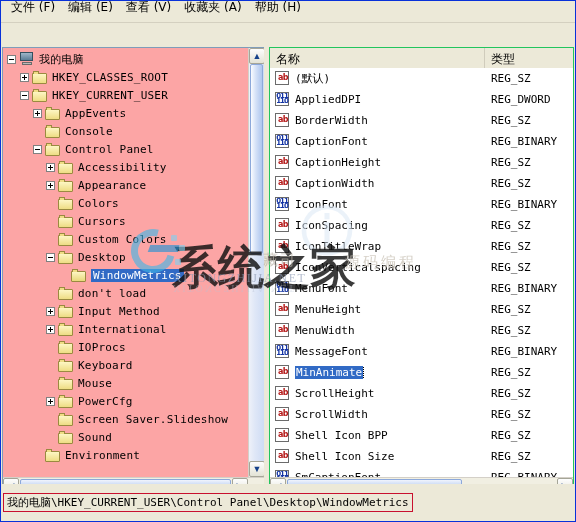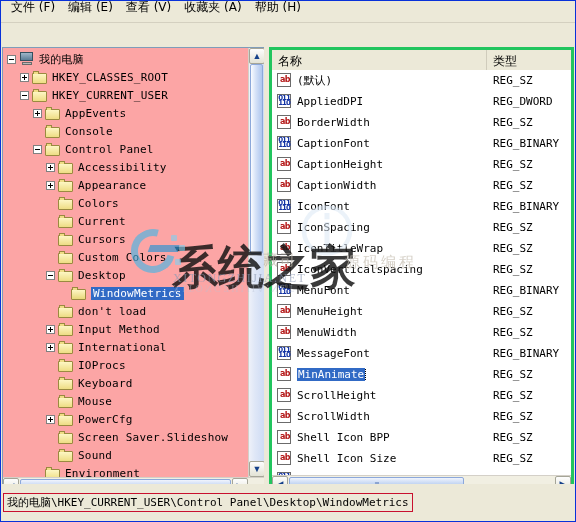--- a/index.html
+++ b/index.html
@@ -54,21 +54,21 @@
     font-family:"DejaVu Sans","Liberation Sans",sans-serif;
   }
   
   .panes{
     position:absolute;left:1px;top:46px;right:1px;bottom:26px;
     display:flex;background:#ece9d8;
   }
   .pane{position:relative;background:#fff;overflow:hidden;}
   .pane-left{width:262px;flex:0 0 262px;border:1px solid #7f9db9;border-right:none;box-sizing:border-box;background:#fff;}
   .splitter{width:5px;flex:0 0 5px;background:#ece9d8;cursor:col-resize;}
-  .pane-right{flex:1 1 auto;border:3px solid #22c55e;box-sizing:border-box;background:#701a75;}
+  .pane-right{flex:1 1 auto;border:1px solid #22c55e;box-sizing:border-box;background:#701a75;}
 
   
   .tree-clip{position:absolute;left:0;top:0;right:16px;bottom:17px;overflow:hidden;background:#fca5a5;}
   .tree{position:absolute;left:0;top:2px;width:420px;font-family:"DejaVu Sans Mono","Liberation Mono",monospace;font-size:11px;}
   .trow{height:18px;display:flex;align-items:center;white-space:nowrap;position:relative;}
   .exp{
     width:9px;height:9px;border:1px solid #808080;background:#fff;
     box-sizing:border-box;position:relative;flex:0 0 9px;margin-right:3px;
   }
   .exp:before{content:"";position:absolute;left:1px;top:3px;width:5px;height:1px;background:#000;}
@@ -312,28 +312,20 @@
               </div>
               <span class="tlabel">Appearance</span>
             </div>
             <div class="trow">
               <div style="width: 43px; flex: 0 0 43px;"></div>
               <div class="exp-sp"></div>
               <div class="folder">
                 <i></i>
               </div>
               <span class="tlabel">Colors</span>
-            </div>
-            <div class="trow">
-              <div style="width: 43px; flex: 0 0 43px;"></div>
-              <div class="exp-sp"></div>
-              <div class="folder">
-                <i></i>
-              </div>
-              <span class="tlabel">Current</span>
             </div>
             <div class="trow">
               <div style="width: 43px; flex: 0 0 43px;"></div>
               <div class="exp-sp"></div>
               <div class="folder">
                 <i></i>
               </div>
               <span class="tlabel">Cursors</span>
             </div>
             <div class="trow">

